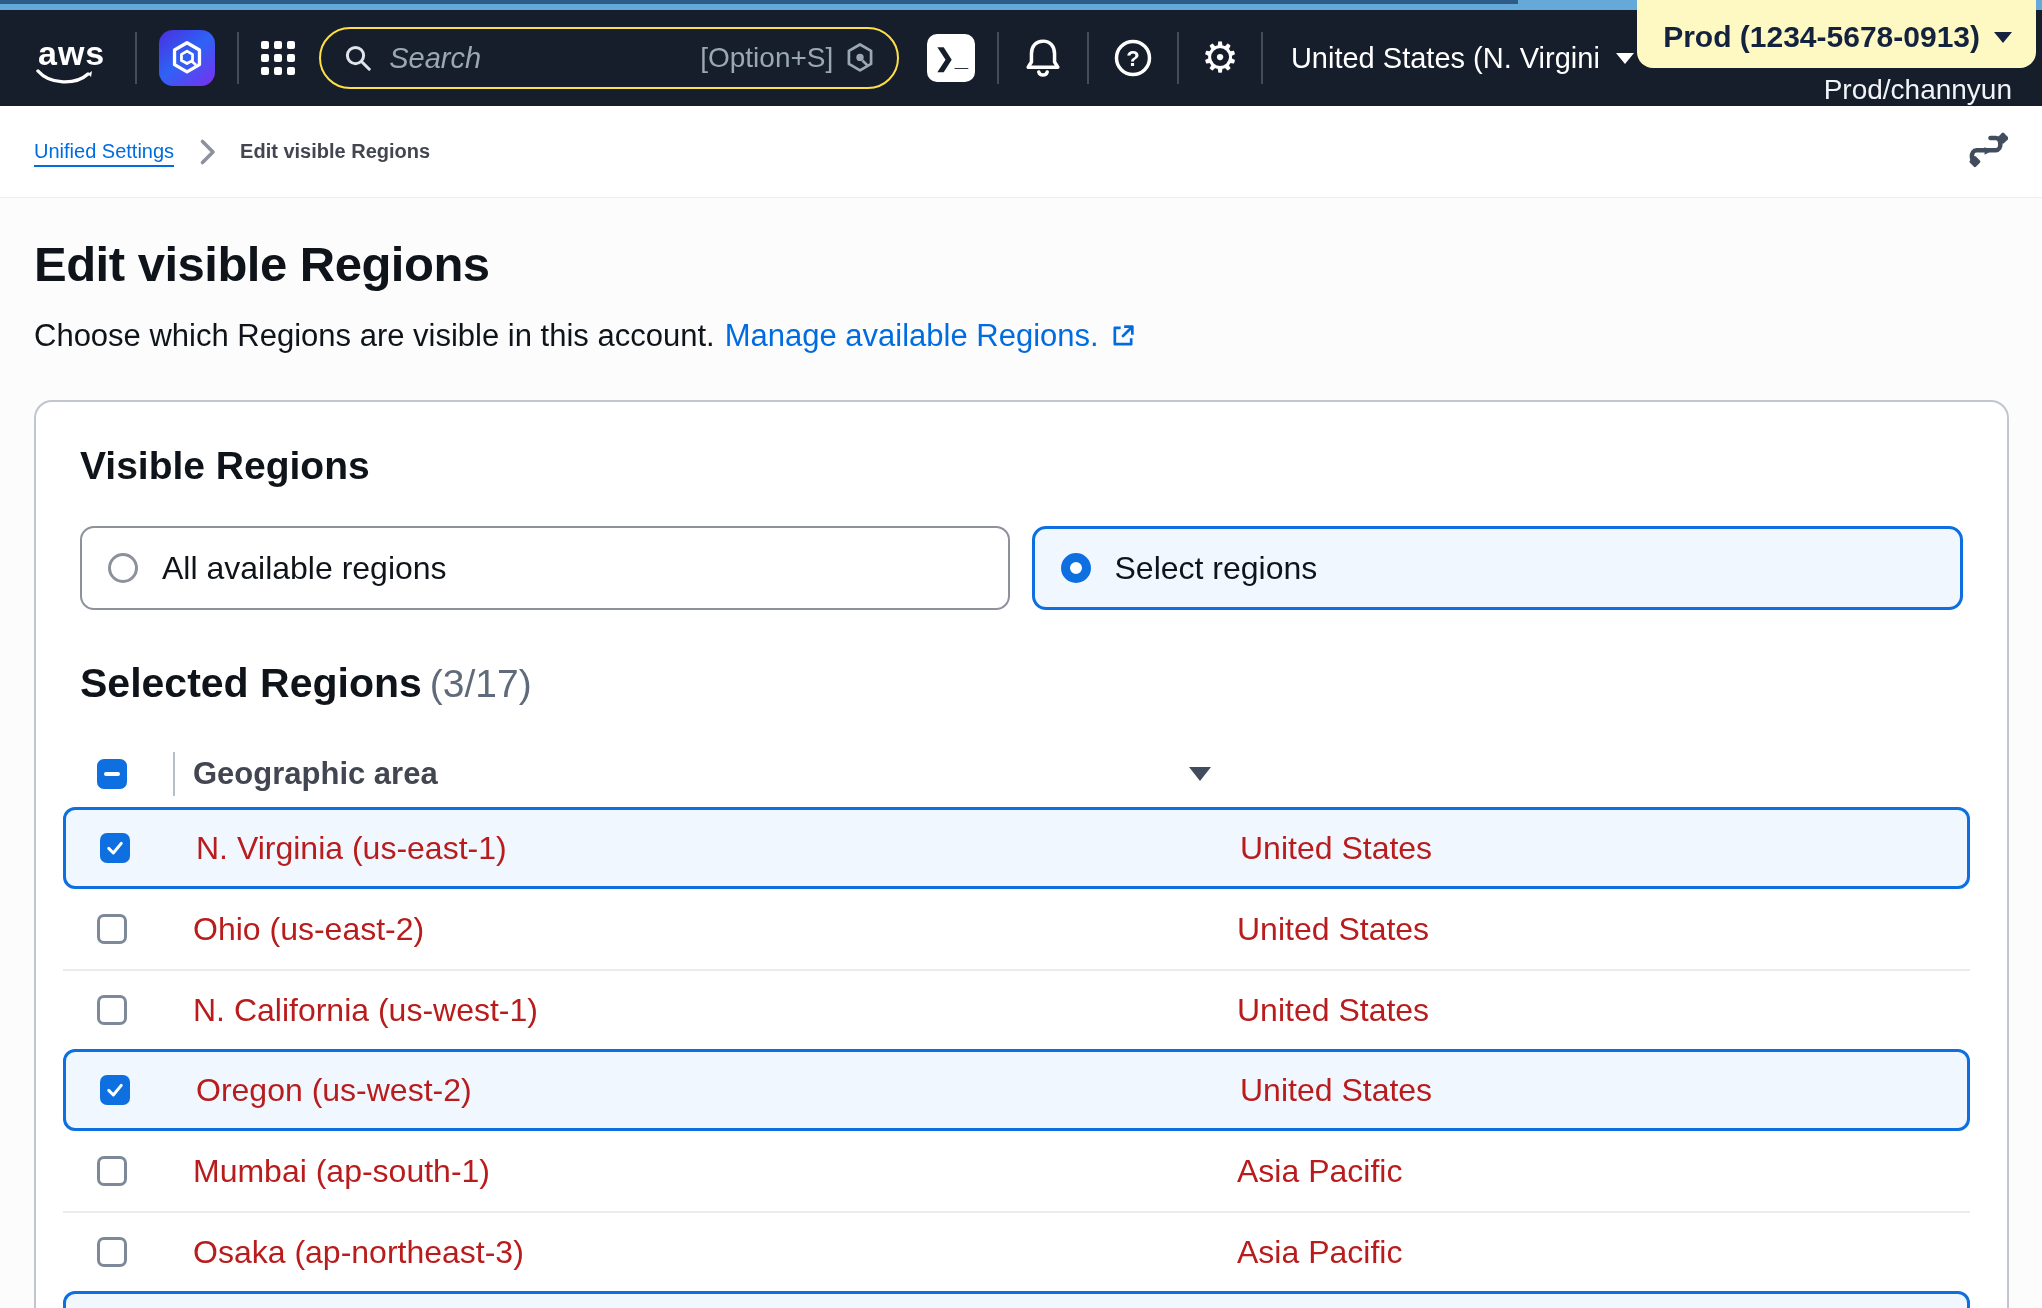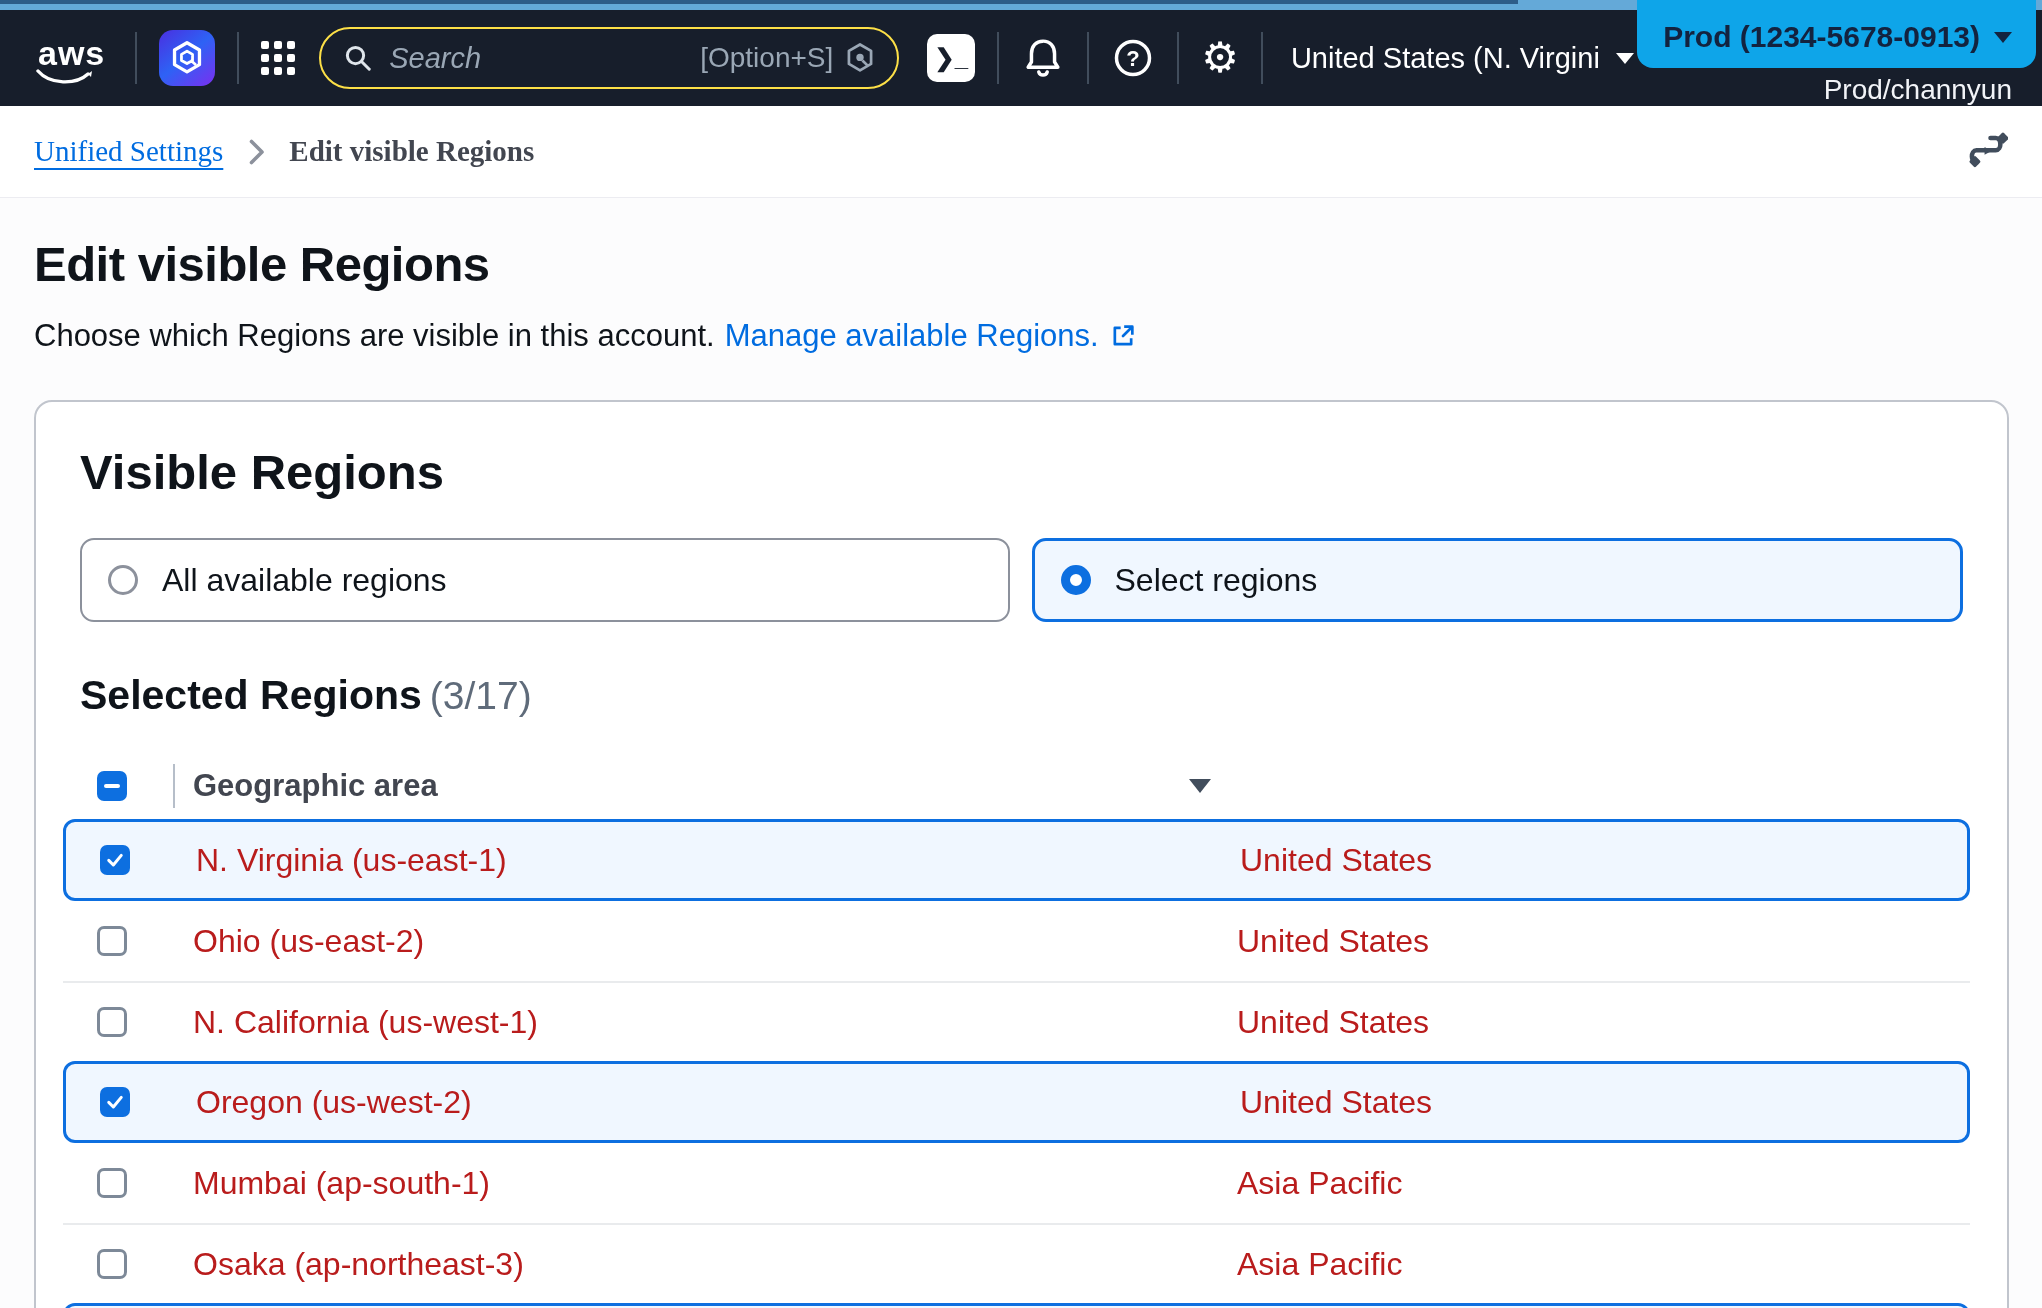--- a/index.html
+++ b/index.html
@@ -22,42 +22,42 @@
     display:flex; align-items:center; padding:0 22px; flex:none; background:#171e2b; cursor:text; }
   .search-box .placeholder { font-style:italic; color:#9aa7b5; font-size:29px; margin-left:16px; flex:1; }
   .search-box .shortcut { color:#9aa7b5; font-size:28px; margin-right:12px; }
   .terminal-icon { width:48px; height:48px; background:#fff; border-radius:10px; margin-left:28px; flex:none;
     color:#171e2b; font-weight:700; font-size:24px; display:flex; align-items:center; justify-content:center; cursor:pointer; }
   .nav-icon { flex:none; display:flex; align-items:center; justify-content:center; cursor:pointer; }
   .gear-glyph { font-size:42px; color:#fff; line-height:1; }
   .region-select { display:flex; align-items:center; gap:16px; color:#fff; font-size:29px; cursor:pointer; flex:none; margin-left:6px; }
   .caret-down-white { width:0; height:0; border-left:9px solid transparent; border-right:9px solid transparent; border-top:11px solid #fff; }
   .account-tab { position:absolute; top:-10px; right:6px; height:68px; padding:6px 24px 0 26px;
-    background:#0ea5e9; border-radius:0 0 16px 16px; display:flex; align-items:center; gap:14px;
+    background:#fef9c3; border-radius:0 0 16px 16px; display:flex; align-items:center; gap:14px;
     color:#13233f; font-weight:700; font-size:30px; cursor:pointer; }
   .caret-down-navy { width:0; height:0; border-left:9px solid transparent; border-right:9px solid transparent; border-top:11px solid #13233f; }
   .nav-user { position:absolute; top:64px; right:30px; color:#f2f4f8; font-size:28px; }
 
   
   .breadcrumb-bar { height:92px; background:#fff; border-bottom:1px solid #ececf1; display:flex; align-items:center; padding:0 34px; }
-  .breadcrumb { display:flex; align-items:center; gap:20px; font-size:29px;font-family:Liberation Serif, serif; }
+  .breadcrumb { display:flex; align-items:center; gap:20px; font-size:20px; }
   .breadcrumb a { color:#006ce0; text-decoration:underline; text-underline-offset:7px; cursor:pointer; }
   .breadcrumb .current { color:#424650; font-weight:700; }
   .breadcrumb-spacer { flex:1; }
 
   
   .content { background:#fcfcfd; height:1110px; padding:38px 34px 0 34px; }
   .page-title { font-size:49px; font-weight:800; letter-spacing:-0.5px; }
   .page-desc { margin-top:26px; font-size:31px; display:flex; align-items:center; gap:10px; }
   .page-desc a { color:#006ce0; text-decoration:none; cursor:pointer; display:inline-flex; align-items:center; gap:10px; }
 
   
   .card { margin-top:46px; width:1975px; border:2px solid #c1c5cd; border-radius:18px;
     background:#fff; padding:42px 44px 60px 44px; }
-  .card-heading { font-size:49px; font-weight:800; }
+  .card-heading { font-size:39px; font-weight:800; }
   .tiles { display:flex; gap:22px; margin-top:38px; }
   .tile { flex:1; height:84px; border-radius:14px; display:flex; align-items:center; gap:24px;
     padding-left:26px; font-size:32px; cursor:pointer; background:#fff; border:2px solid #8c919c;text-align:right; }
   .tile.selected { border:3px solid #0d6fe0; background:#f0f7ff; }
   .radio { width:30px; height:30px; border-radius:50%; background:#fff; border:3px solid #8c919c; flex:none; }
   .tile.selected .radio { border:9px solid #0d6fe0; }
 
   .selected-heading { margin-top:50px; font-size:41px; font-weight:800; }
   .selected-count { font-weight:400; color:#5f6b7a; font-size:39px; margin-left:8px; }
 

